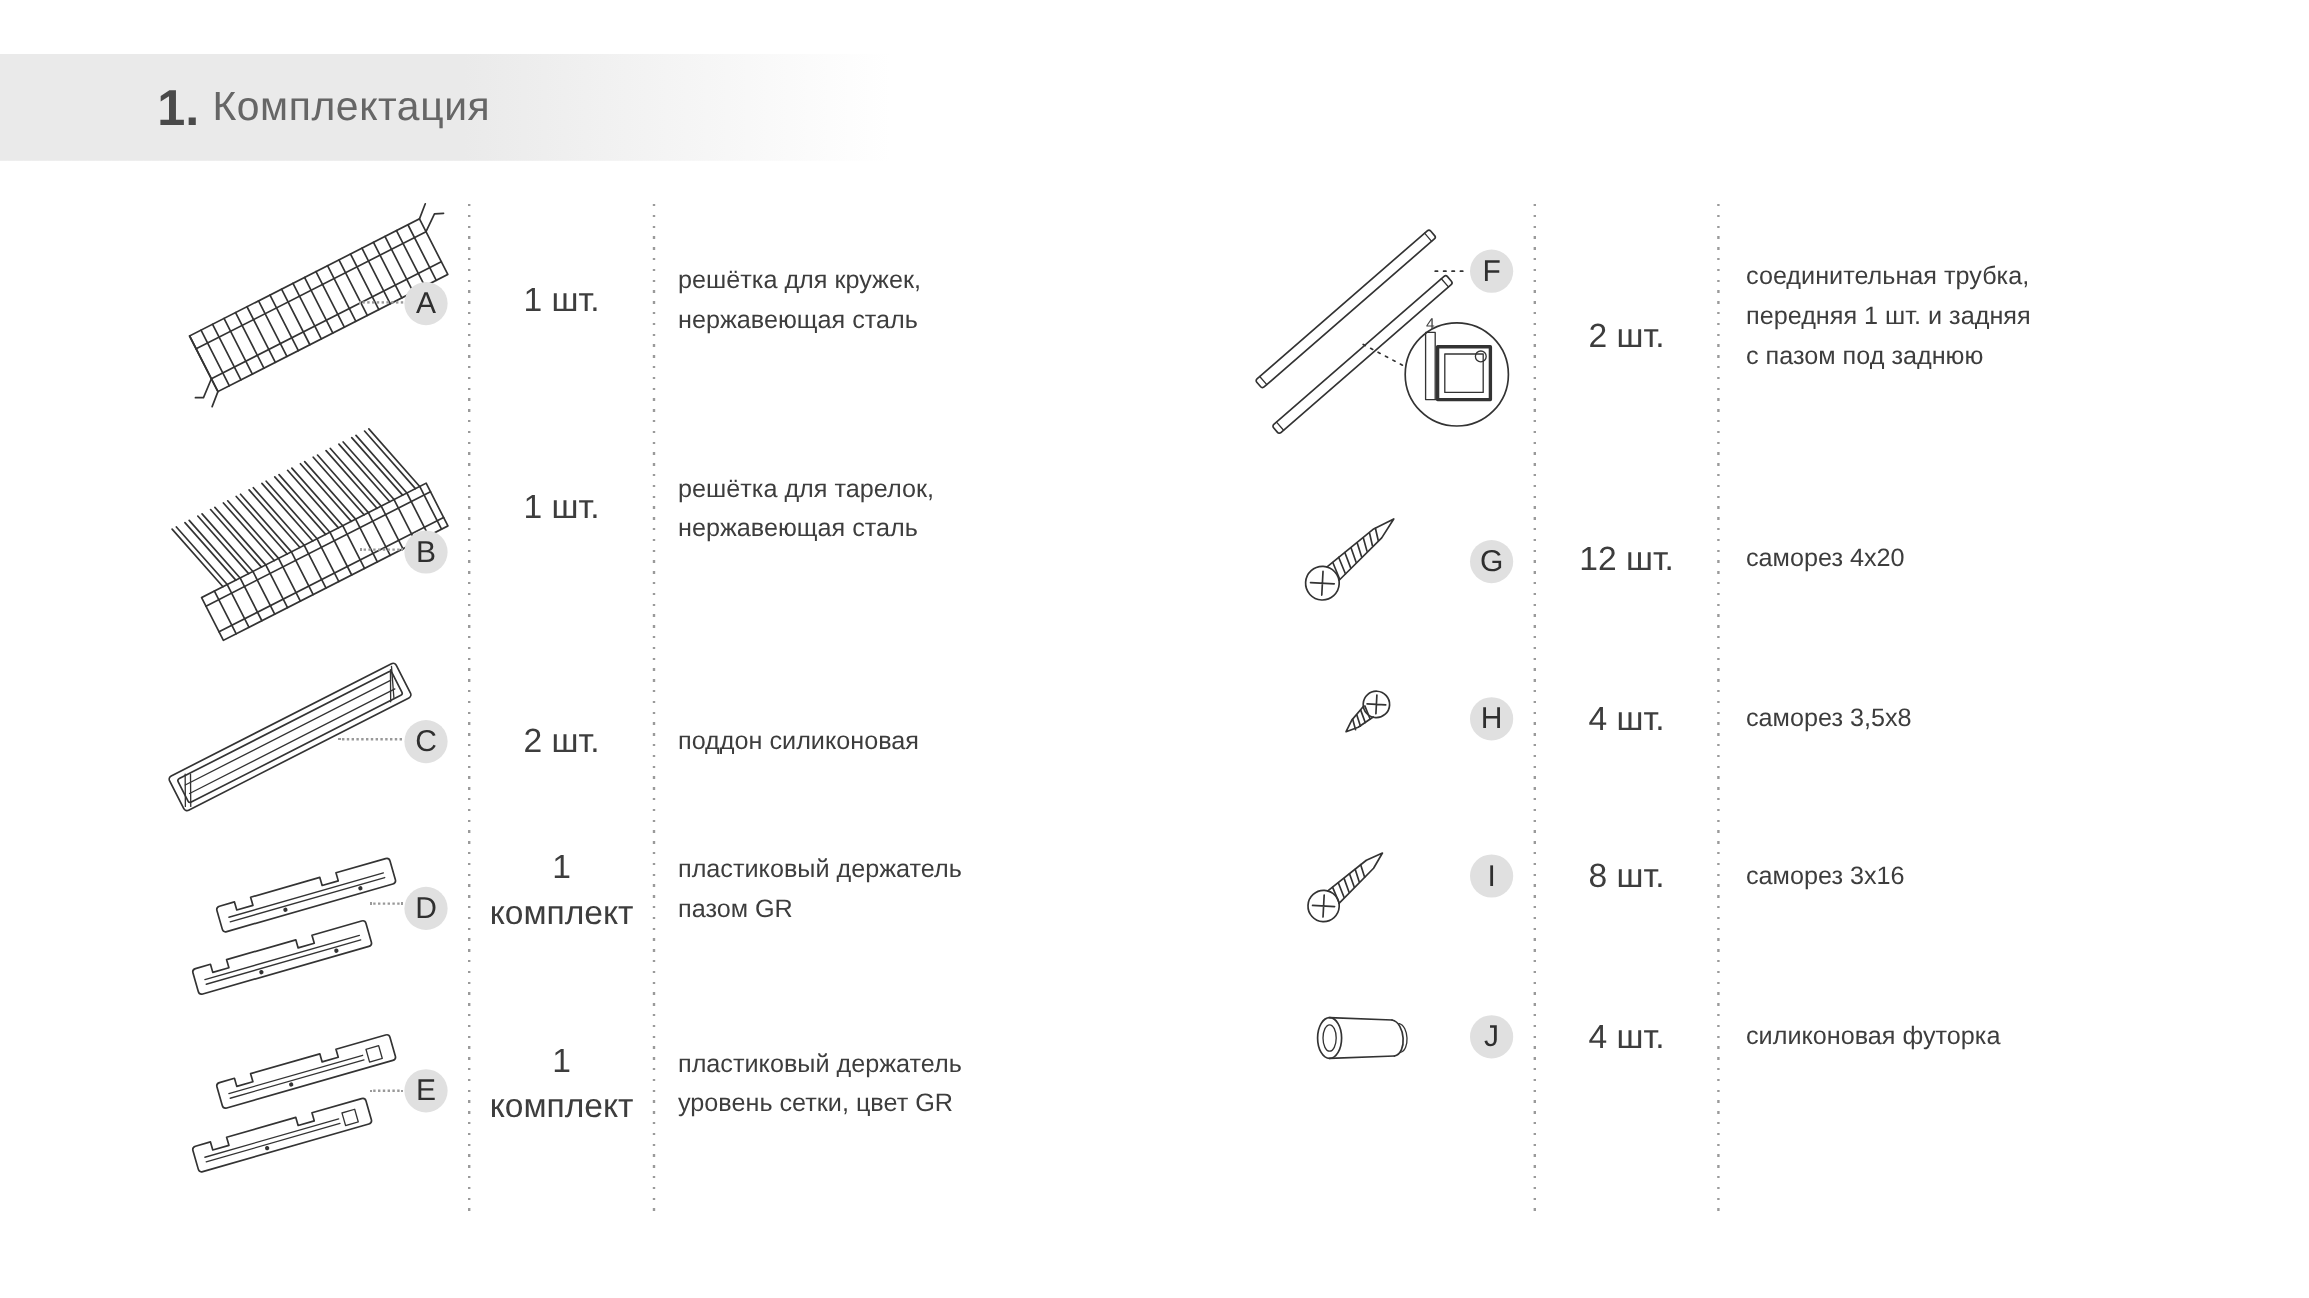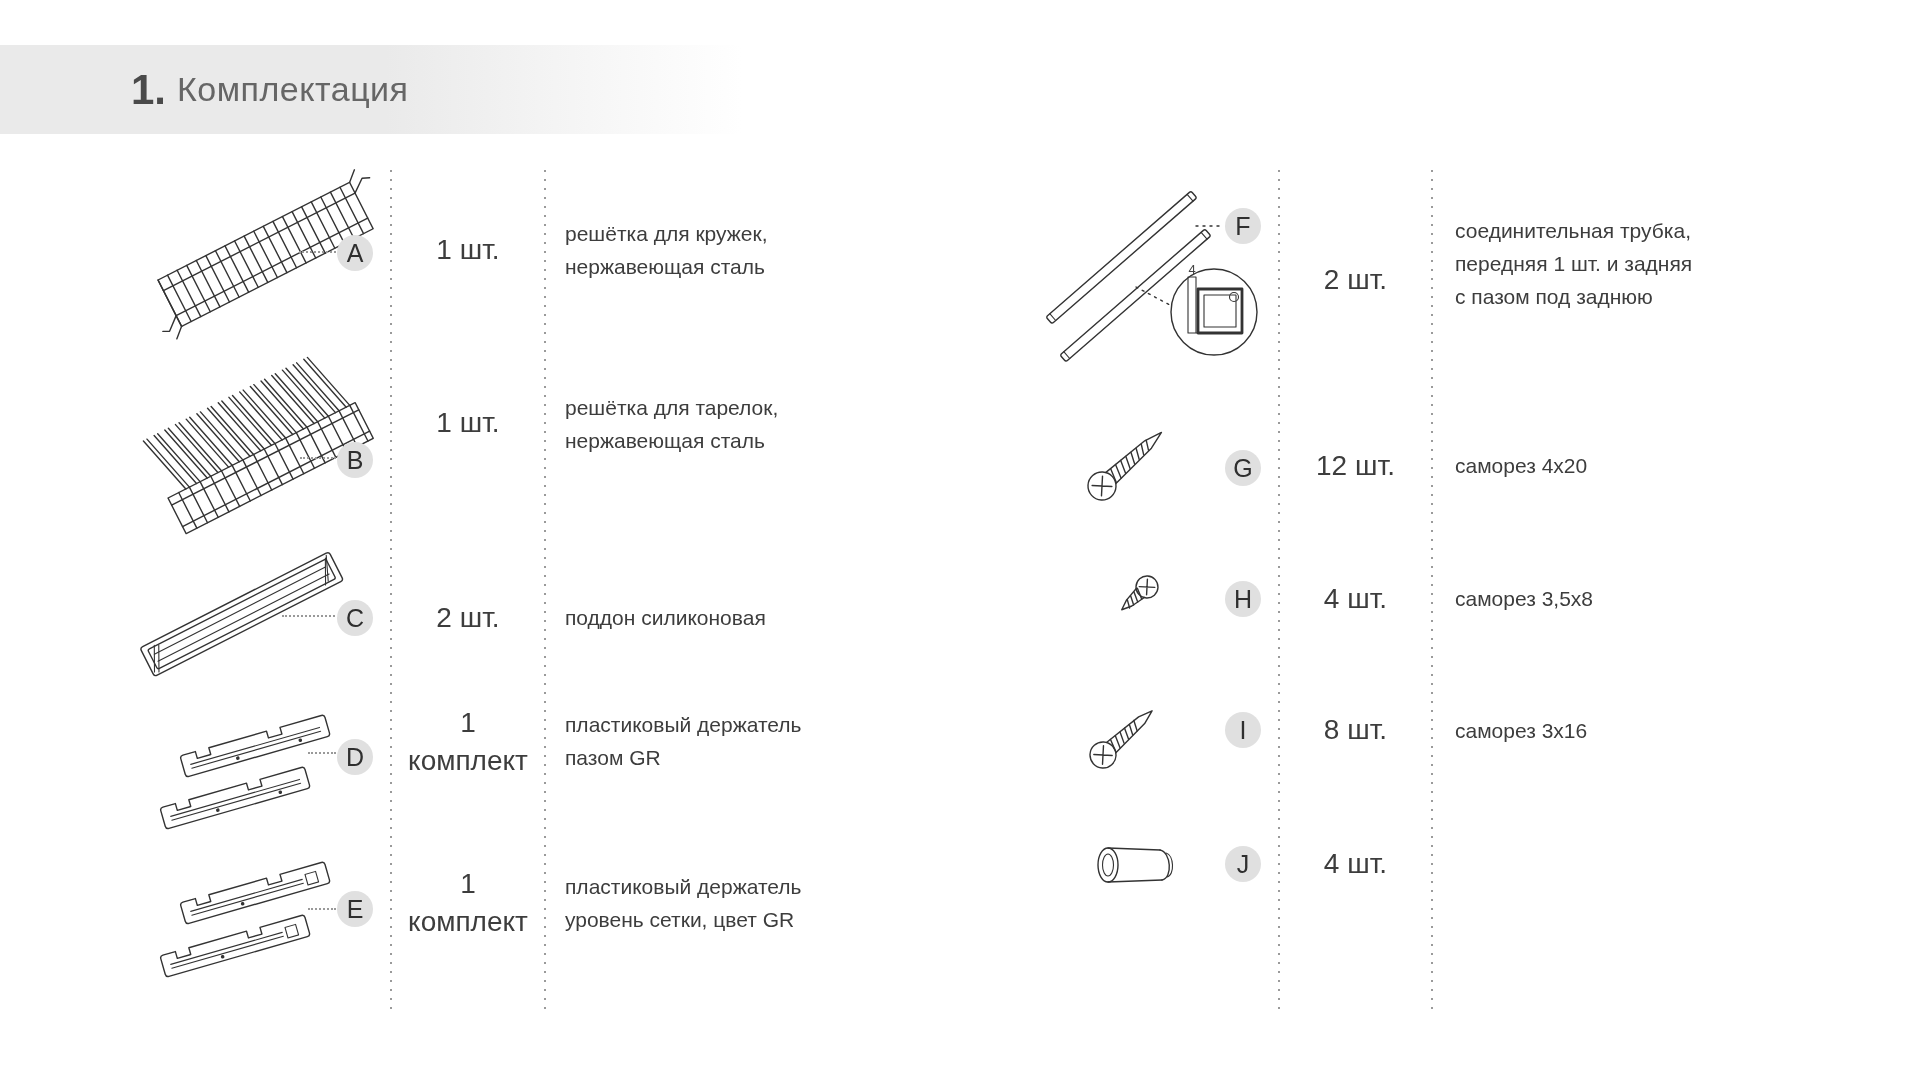--- a/index.html
+++ b/index.html
@@ -234,14 +234,17 @@
     <ellipse cx="16" cy="25" rx="10" ry="17"></ellipse>
     <ellipse cx="16" cy="25" rx="5.5" ry="11" class="thin"></ellipse>
     <path d="M16,8 L68,10 M16,42 L70,40"></path>
     <path d="M68,10 C79,12 81,38 70,40"></path>
     <path d="M74,13 C82,15 83,35 75,37" class="thin"></path>
   </svg>
   <div class="letter" style="left:1225px;top:846px">J</div>
   <div class="qty qright" style="top:846px">
     <div>4 шт.</div>
   </div>
+  <div class="desc" style="left:1455px;top:847px">
+    <div>силиконовая футорка</div>
+  </div>
 
 </div>
 
 </body></html>

